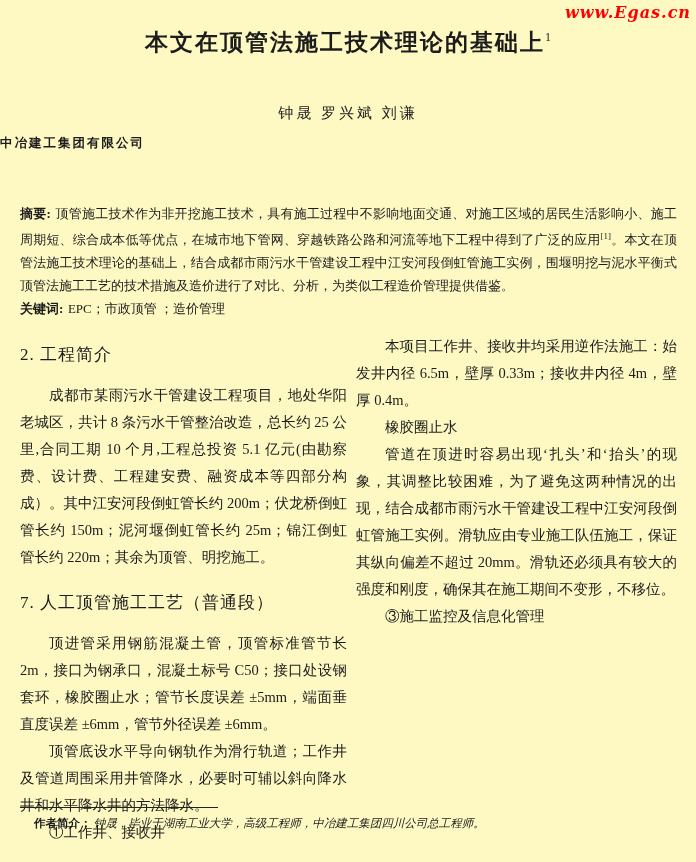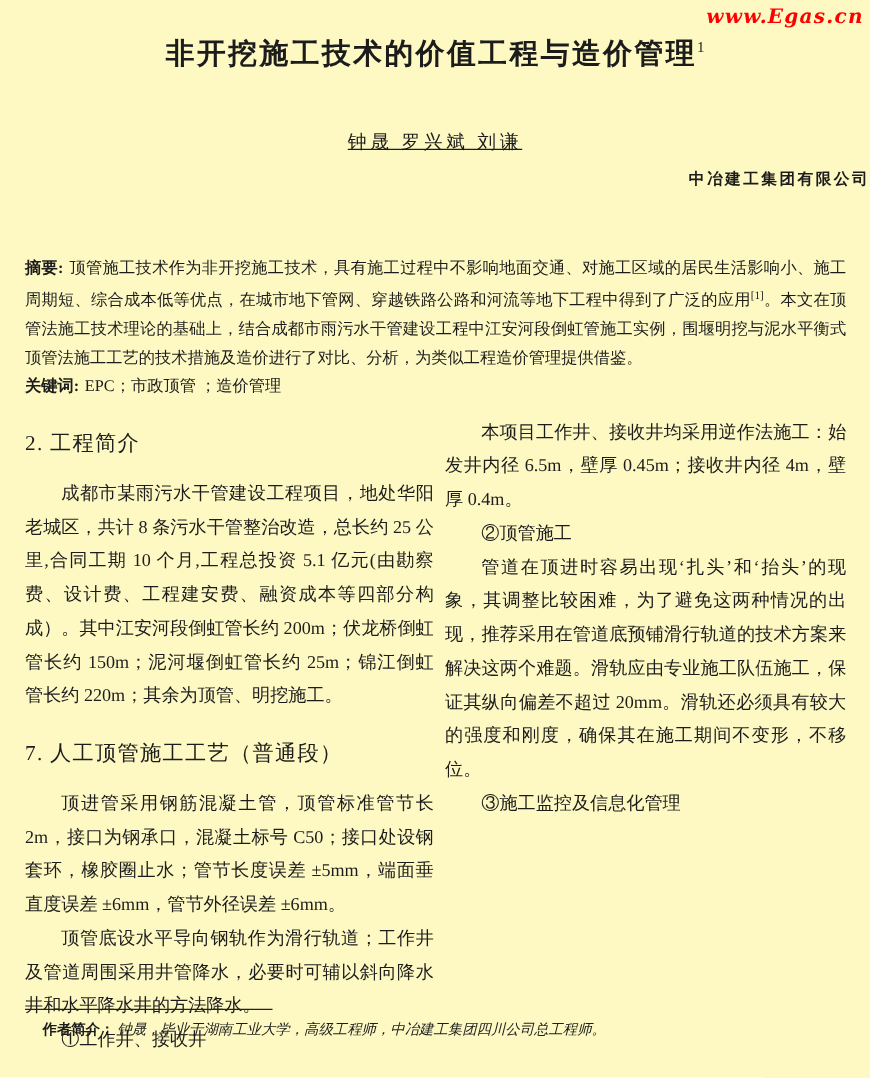--- a/index.html
+++ b/index.html
@@ -19,25 +19,25 @@
     color:#fe0000;
   }
   .title {
     position:absolute; top:27px; left:0; width:100%;
     text-align:center;
     font-size:23px; font-weight:bold; letter-spacing:2px;
   }
   .title sup { font-size:12px; font-weight:normal; letter-spacing:0; }
   .authors {
     position:absolute; top:104px; left:0; width:100%;
-    text-align:center; font-size:15px; letter-spacing:3px;text-decoration:underline;
+    text-align:center; font-size:15px; letter-spacing:3px;
   }
   .affiliation {
     position:absolute; top:135px; left:0; width:100%;
-    text-align:right; font-size:12.5px; font-weight:bold; letter-spacing:2px;
+    text-align:left; font-size:12.5px; font-weight:bold; letter-spacing:2px;
   }
   .abstract {
     position:absolute; left:20px; top:202px; width:657px;
     font-size:13px; line-height:23px;
   }
   .abstract p { margin:0; text-align:justify; }
   .abstract sup { font-size:9px; }
   .lbl { font-weight:bold; margin-right:0.35em; }
   .kw { margin-top:0 !important; }
 
@@ -61,44 +61,44 @@
   .fn-text .lbl { font-weight:bold; margin-right:0.2em; }
   .fn-body { font-style:italic; }
 </style>
 </head>
 <body>
 
 <div class="page">
 
   <div class="watermark">www.Egas.cn</div>
 
-  <div class="title"><span>非开挖施工技术的价值工程与造价管理</span><sup>1</sup></div>
+  <div class="title"><span>本文在顶管法施工技术理论的基础上</span><sup>1</sup></div>
 
   <div class="authors">钟晟 罗兴斌 刘谦</div>
 
   <div class="affiliation">中冶建工集团有限公司</div>
 
   <div class="abstract">
     <p><span class="lbl">摘要:</span><span>顶管施工技术作为非开挖施工技术，具有施工过程中不影响地面交通、对施工区域的居民生活影响小、施工周期短、综合成本低等优点，在城市地下管网、穿越铁路公路和河流等地下工程中得到了广泛的应用</span><sup>[1]</sup><span>。本文在顶管法施工技术理论的基础上，结合成都市雨污水干管建设工程中江安河段倒虹管施工实例，围堰明挖与泥水平衡式顶管法施工工艺的技术措施及造价进行了对比、分析，为类似工程造价管理提供借鉴。</span></p>
     <p class="kw"><span class="lbl">关键词:</span><span>EPC；市政顶管 ；造价管理</span></p>
   </div>
 
   <div class="col left">
     <div class="sec-heading">2. 工程简介</div>
     <p class="body">成都市某雨污水干管建设工程项目，地处华阳老城区，共计 8 条污水干管整治改造，总长约 25 公里,合同工期 10 个月,工程总投资 5.1 亿元(由勘察费、设计费、工程建安费、融资成本等四部分构成）。其中江安河段倒虹管长约 200m；伏龙桥倒虹管长约 150m；泥河堰倒虹管长约 25m；锦江倒虹管长约 220m；其余为顶管、明挖施工。</p>
     <div class="sec-heading second">7. 人工顶管施工工艺（普通段）</div>
     <p class="body">顶进管采用钢筋混凝土管，顶管标准管节长 2m，接口为钢承口，混凝土标号 C50；接口处设钢套环，橡胶圈止水；管节长度误差 ±5mm，端面垂直度误差 ±6mm，管节外径误差 ±6mm。</p>
     <p class="body">顶管底设水平导向钢轨作为滑行轨道；工作井及管道周围采用井管降水，必要时可辅以斜向降水井和水平降水井的方法降水。</p>
     <p class="body item">①工作井、接收井</p>
   </div>
 
   <div class="col right">
-    <p class="body">本项目工作井、接收井均采用逆作法施工：始发井内径 6.5m，壁厚 0.45m；接收井内径 4m，壁厚 0.4m。</p>
-    <p class="body item">②顶管施工</p>
-    <p class="body">管道在顶进时容易出现‘扎头’和‘抬头’的现象，其调整比较困难，为了避免这两种情况的出现，推荐采用在管道底预铺滑行轨道的技术方案来解决这两个难题。滑轨应由专业施工队伍施工，保证其纵向偏差不超过 20mm。滑轨还必须具有较大的强度和刚度，确保其在施工期间不变形，不移位。</p>
+    <p class="body">本项目工作井、接收井均采用逆作法施工：始发井内径 6.5m，壁厚 0.33m；接收井内径 4m，壁厚 0.4m。</p>
+    <p class="body item">橡胶圈止水</p>
+    <p class="body">管道在顶进时容易出现‘扎头’和‘抬头’的现象，其调整比较困难，为了避免这两种情况的出现，结合成都市雨污水干管建设工程中江安河段倒虹管施工实例。滑轨应由专业施工队伍施工，保证其纵向偏差不超过 20mm。滑轨还必须具有较大的强度和刚度，确保其在施工期间不变形，不移位。</p>
     <p class="body item">③施工监控及信息化管理</p>
   </div>
 
   <div class="footnote">
     <div class="fn-rule"></div>
     <p class="fn-text"><span class="lbl">作者简介：</span><span class="fn-body">钟晟，毕业于湖南工业大学，高级工程师，中冶建工集团四川公司总工程师。</span></p>
   </div>
 
 </div>
 

